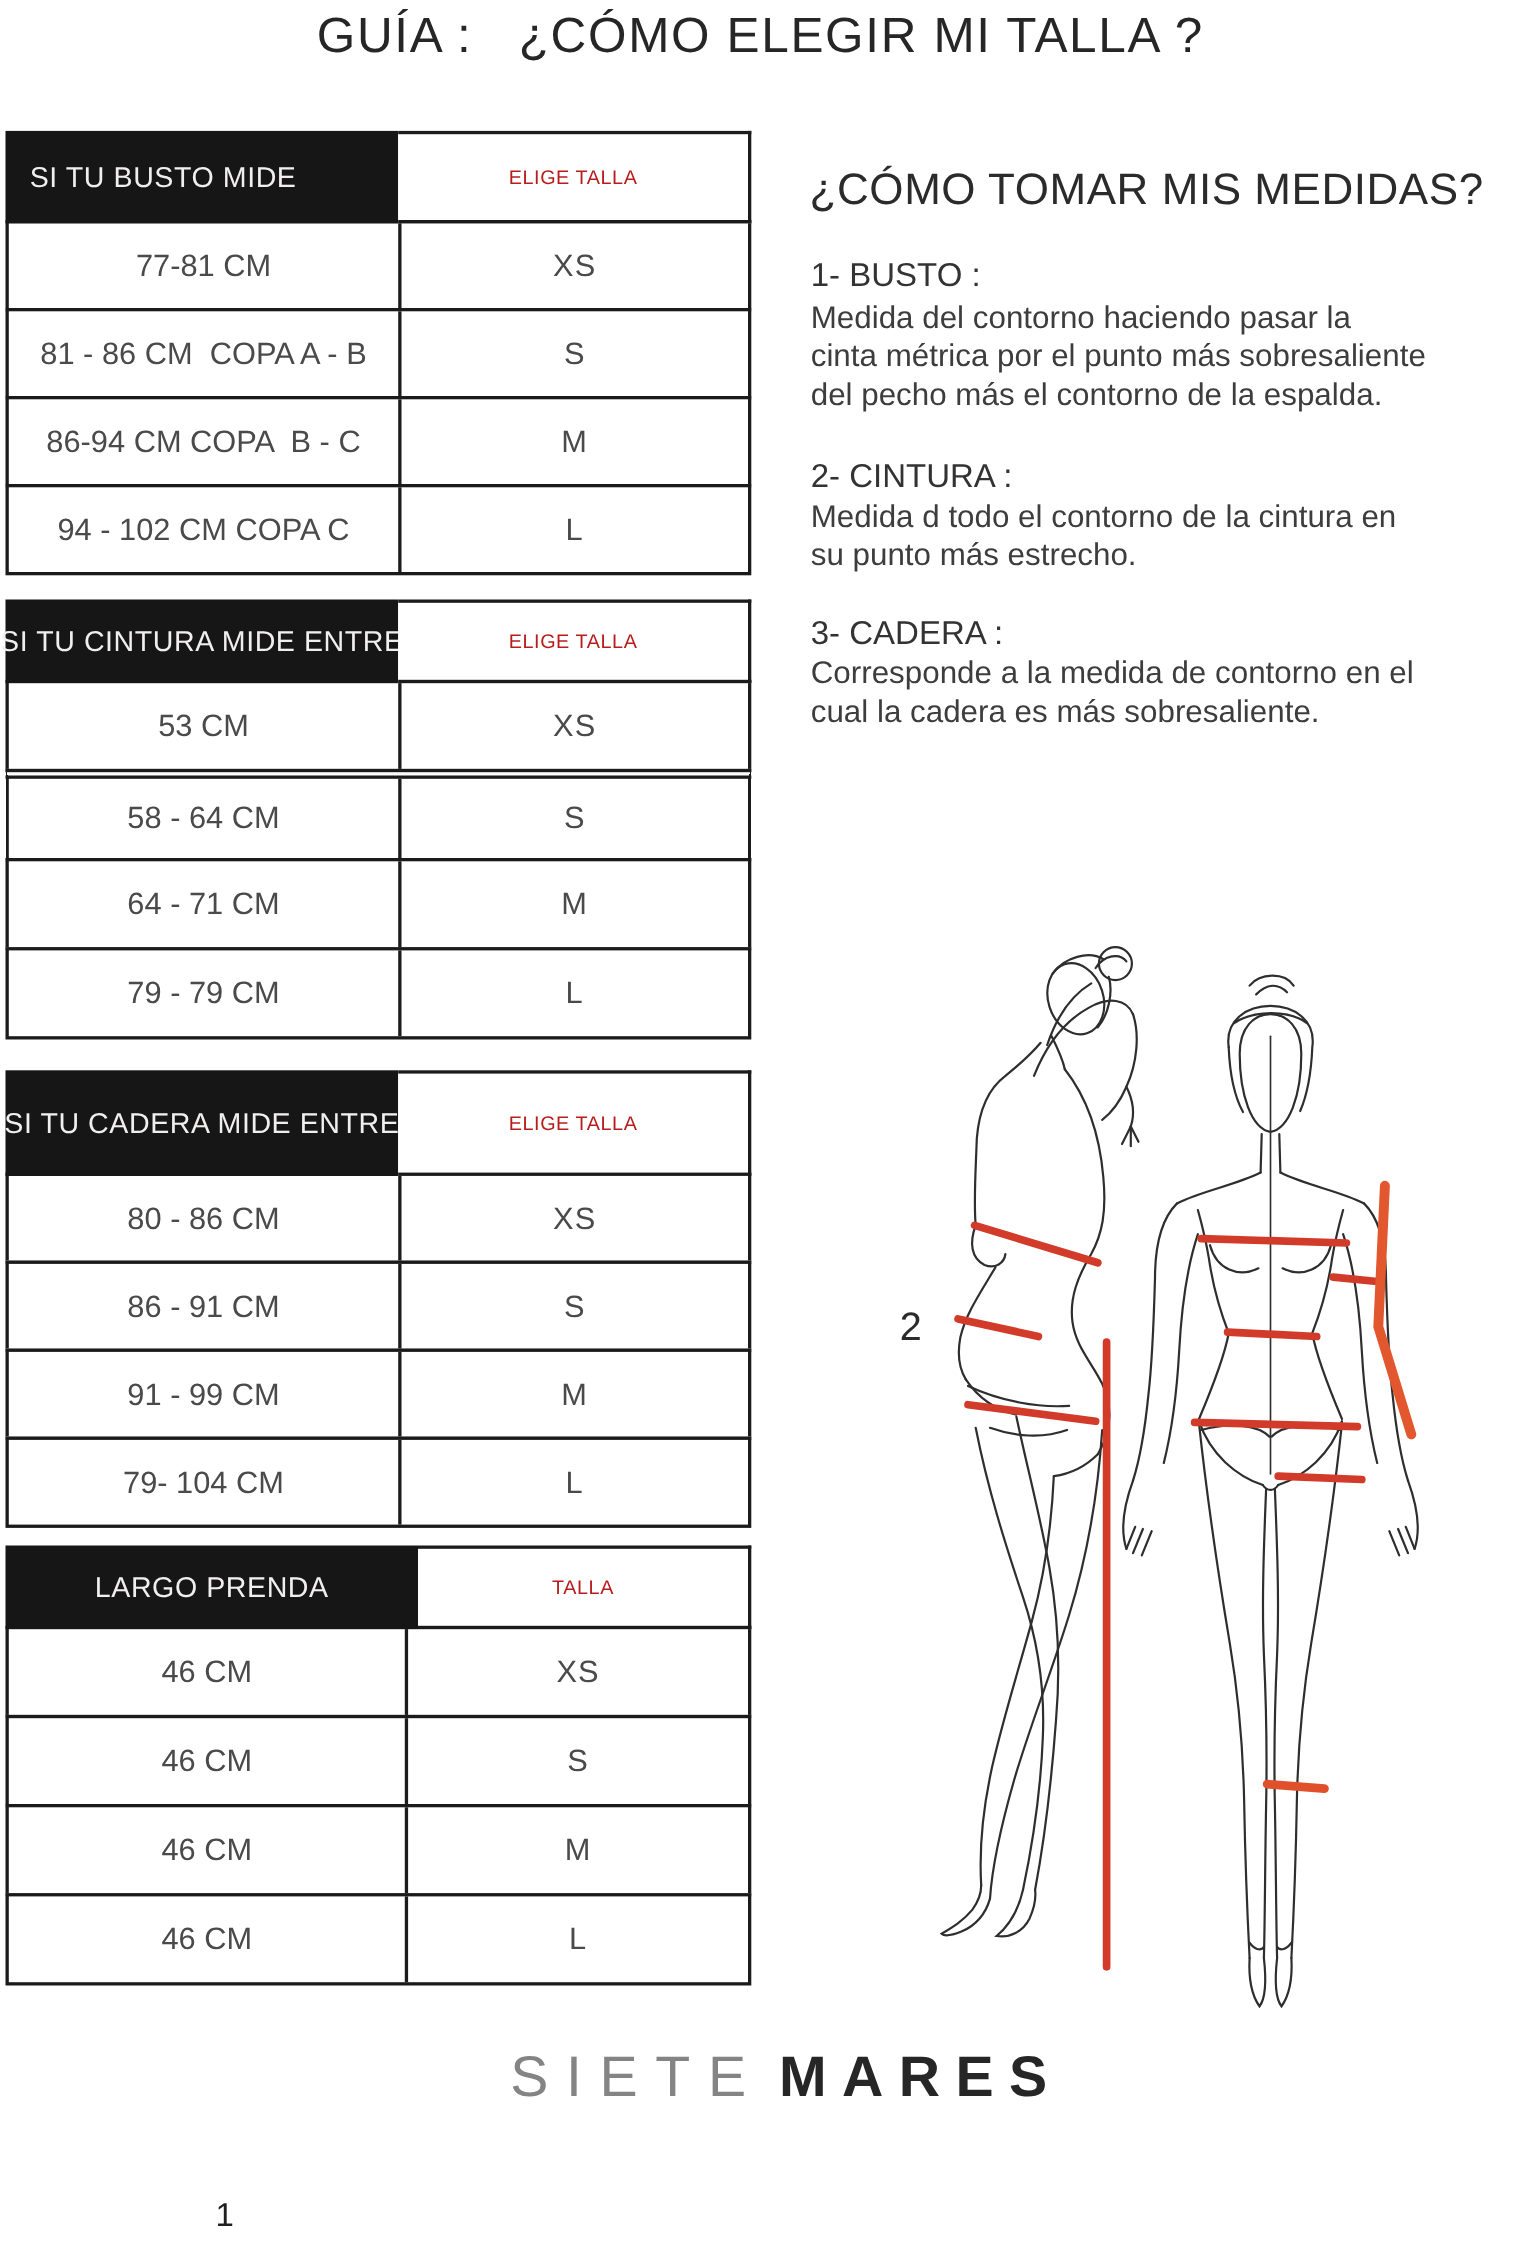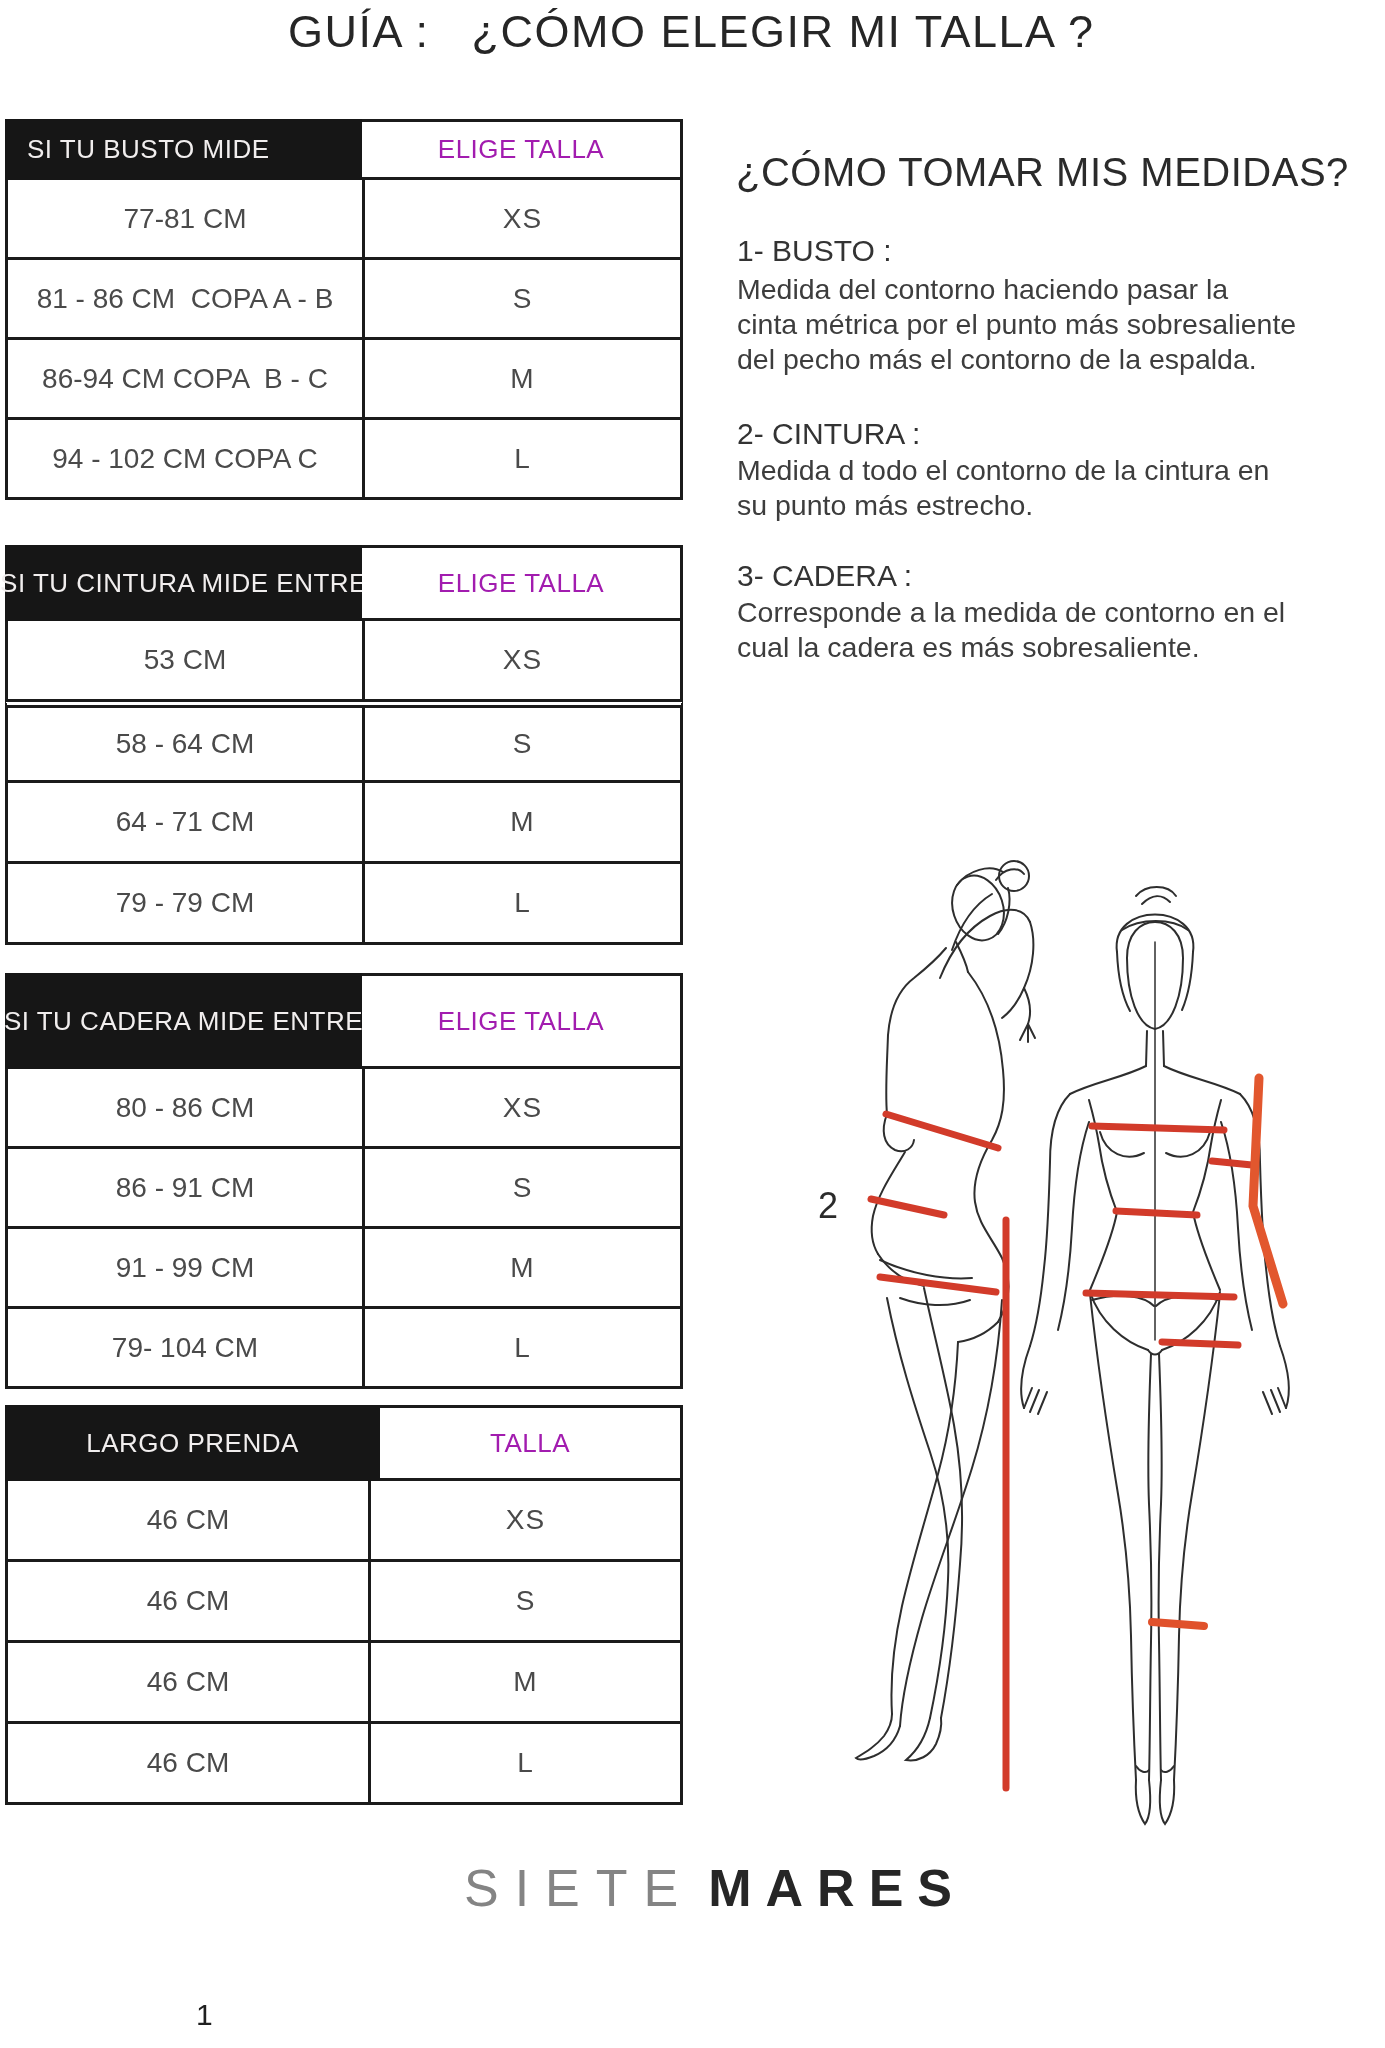--- a/index.html
+++ b/index.html
@@ -13,30 +13,30 @@
   
   .sizetable{position:absolute;left:5px;width:678px;box-sizing:border-box;}
   .sizetable *{box-sizing:border-box;}
   .sthead{display:flex;}
   .sthead .hl{width:357px;background:#161616;color:#f1eeee;font-size:26px;
               display:flex;align-items:center;justify-content:center;
               letter-spacing:.5px;white-space:pre;}
   .sthead .hl.alignleft{justify-content:flex-start;padding-left:22px;}
   .sthead .hr{flex:1;border:3px solid #1b1b1b;border-left:none;background:#fff;
               display:flex;align-items:center;justify-content:center;
-              font-size:26px;color:#a21caf;letter-spacing:.5px;white-space:pre;}
+              font-size:18px;color:#b91c1c;letter-spacing:.5px;white-space:pre;}
   .strow{display:flex;border:3px solid #1b1b1b;margin-top:-3px;background:#fff;}
   .strow:first-of-type{margin-top:0;}
   .strow .cm{width:357px;border-right:3px solid #1b1b1b;display:flex;
              align-items:center;justify-content:center;font-size:28px;
              color:#4a4a4a;white-space:pre;}
   .strow .sz{flex:1;display:flex;align-items:center;justify-content:center;
              font-size:28px;color:#4a4a4a;letter-spacing:1px;white-space:pre;}
   .strow.dbl{border-top:9px double #1b1b1b;}
-  .tbl-a{top:119px;} .tbl-a .sthead{height:61px;} .tbl-a .strow{height:83px;text-align:center;}
+  .tbl-a{top:119px;} .tbl-a .sthead{height:84px;} .tbl-a .strow{height:83px;text-align:center;}
   .tbl-b{top:545px;} .tbl-b .sthead{height:76px;} .tbl-b .strow{height:84px;}
   .tbl-c{top:973px;} .tbl-c .sthead{height:96px;} .tbl-c .strow{height:83px;}
   .tbl-d{top:1405px;} .tbl-d .sthead{height:76px;} .tbl-d .strow{height:84px;}
   .tbl-d .hl{width:375px;} .tbl-d .cm{width:363px;}
 
   
   .howto-heading{position:absolute;left:736px;top:150px;font-size:40px;
                  color:#2b2b2b;letter-spacing:.5px;white-space:pre;}
   .sec-label{position:absolute;left:737px;font-size:30px;color:#333;white-space:pre;}
   .sec-text{position:absolute;left:737px;width:660px;font-size:28.5px;

